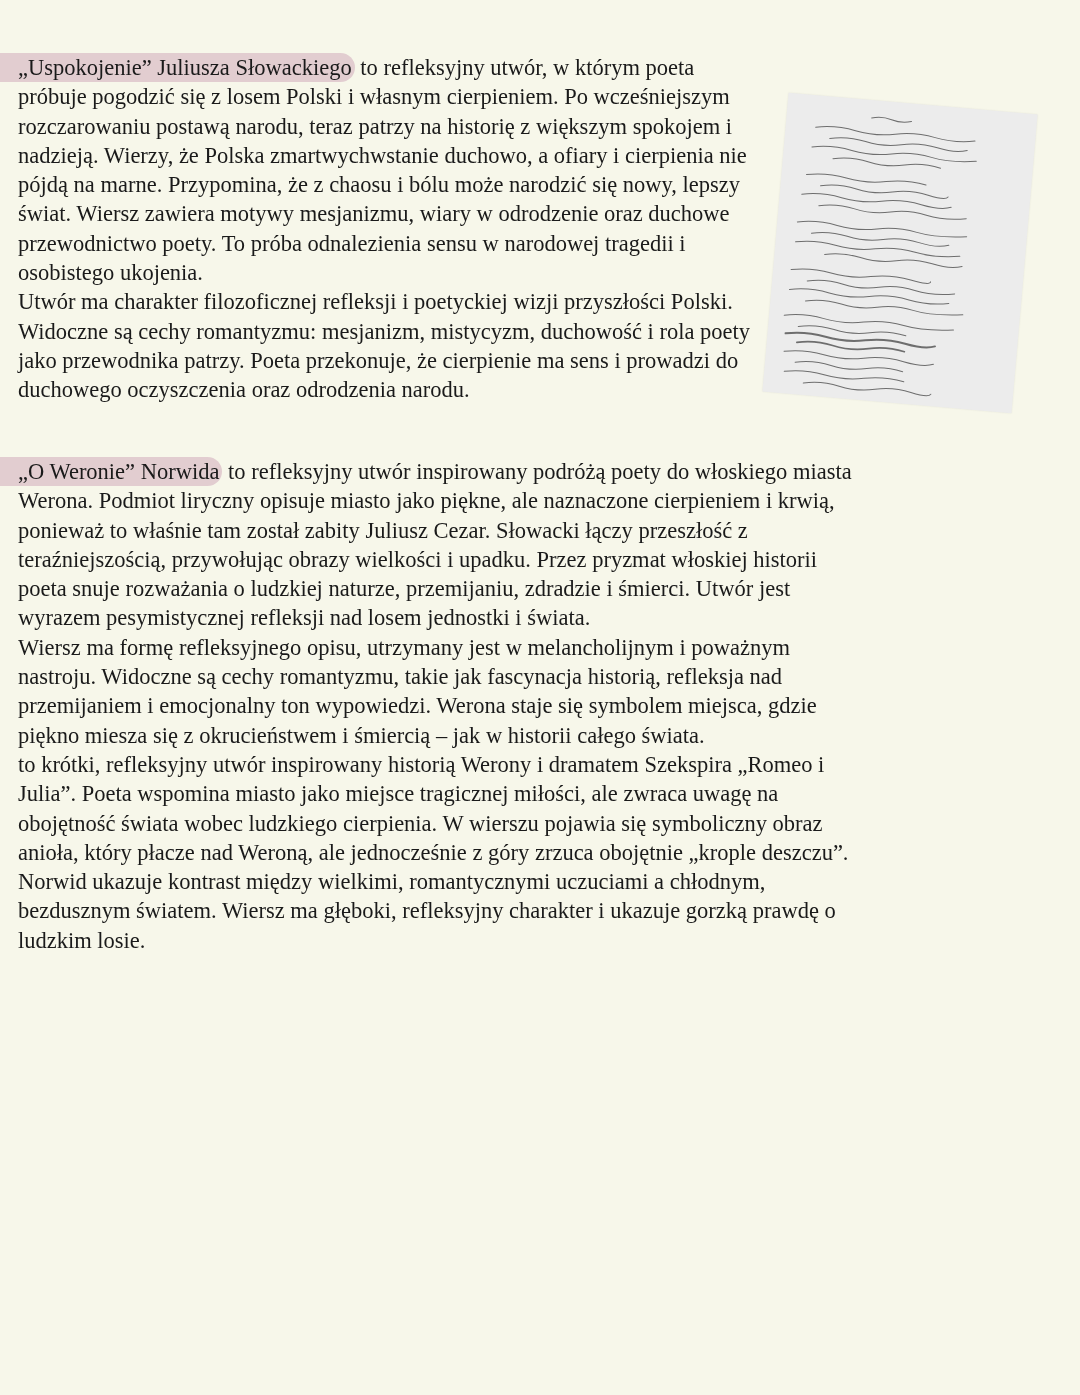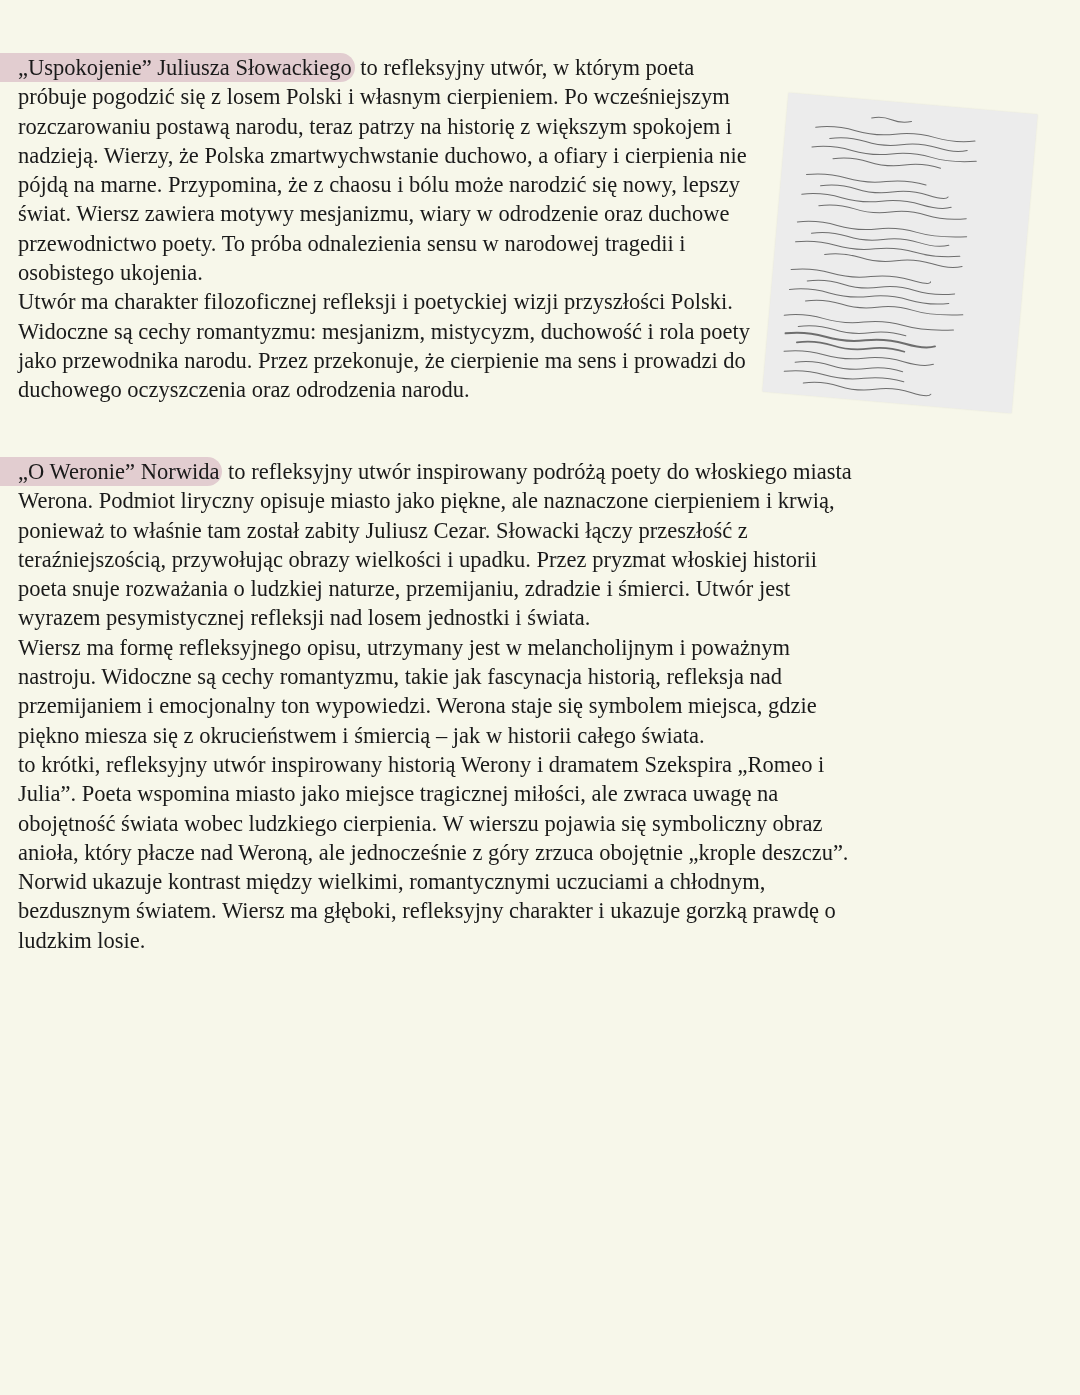--- a/index.html
+++ b/index.html
@@ -61,21 +61,21 @@
       display: block;
     }
   </style>
 </head>
 <body>
 
 <div class="page">
 
   <div class="block block1">
     <p><span class="highlight">„Uspokojenie” Juliusza Słowackiego</span><span> to refleksyjny utwór, w którym poeta próbuje pogodzić się z losem Polski i własnym cierpieniem. Po wcześniejszym rozczarowaniu postawą narodu, teraz patrzy na historię z większym spokojem i nadzieją. Wierzy, że Polska zmartwychwstanie duchowo, a ofiary i cierpienia nie pójdą na marne. Przypomina, że z chaosu i bólu może narodzić się nowy, lepszy świat. Wiersz zawiera motywy mesjanizmu, wiary w odrodzenie oraz duchowe przewodnictwo poety. To próba odnalezienia sensu w narodowej tragedii i osobistego ukojenia.</span></p>
-    <p>Utwór ma charakter filozoficznej refleksji i poetyckiej wizji przyszłości Polski. Widoczne są cechy romantyzmu: mesjanizm, mistycyzm, duchowość i rola poety jako przewodnika narodu. Przez przekonuje, że cierpienie ma sens i prowadzi do duchowego oczyszczenia oraz odrodzenia narodu.</p>
+    <p>Utwór ma charakter filozoficznej refleksji i poetyckiej wizji przyszłości Polski. Widoczne są cechy romantyzmu: mesjanizm, mistycyzm, duchowość i rola poety jako przewodnika patrzy. Poeta przekonuje, że cierpienie ma sens i prowadzi do duchowego oczyszczenia oraz odrodzenia narodu.</p>
   </div>
 
   <div class="manuscript">
     <svg viewBox="0 0 250 300">
       <g stroke="#444" stroke-width="1" fill="none" stroke-linecap="round" opacity="0.75">
         <path d="M85 18 q10 -3 20 0 t20 0"></path>
         <path d="M30 32 q20 -4 40 0 t40 0 t40 0 t40 0"></path>
         <path d="M45 42 q18 -4 36 0 t36 0 t36 0 t30 0"></path>
         <path d="M28 52 q20 -4 40 0 t40 0 t40 0 t45 0"></path>
         <path d="M50 62 q18 -4 36 0 t36 0 t36 0"></path>

